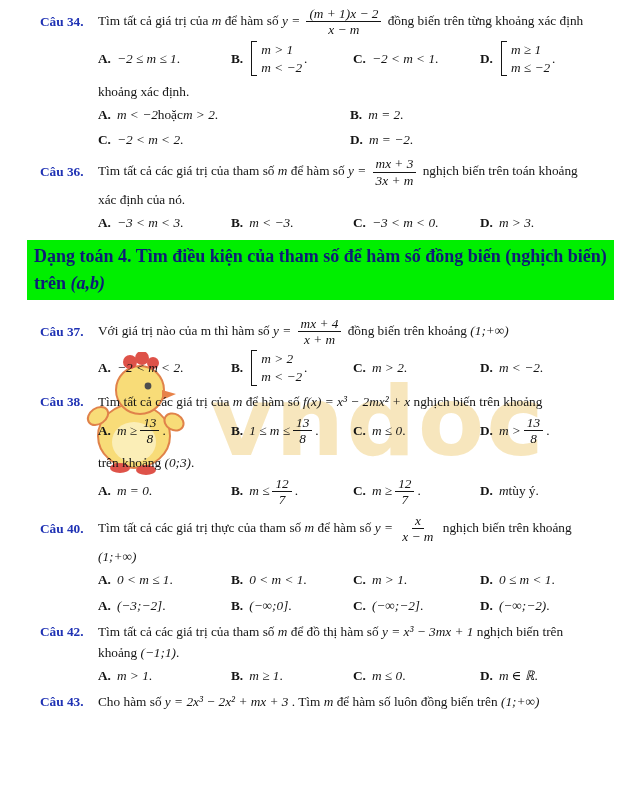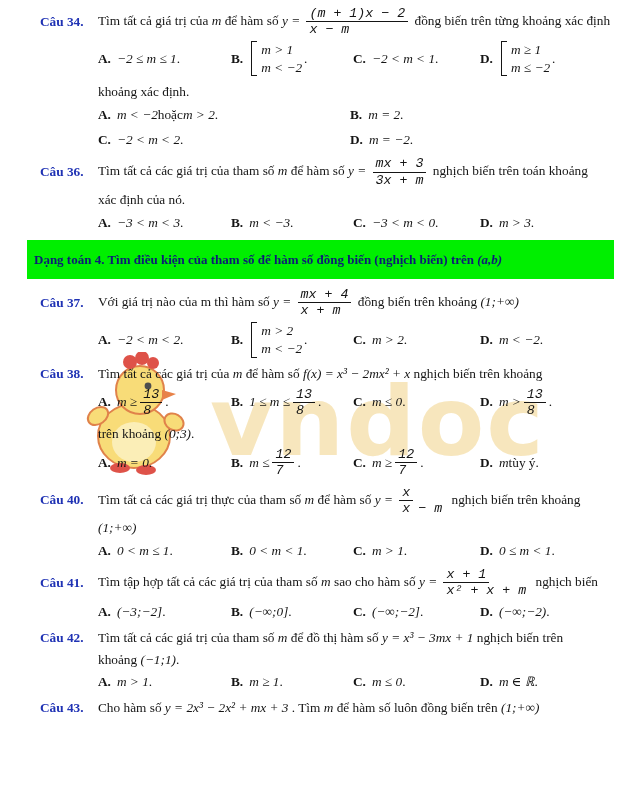--- a/index.html
+++ b/index.html
@@ -30,37 +30,37 @@
   .cont { padding-left:58px; margin-top:2px; }
   .answers { display:grid; padding-left:58px; margin-top:3px; column-gap:4px; }
   .cols4 { grid-template-columns:129px 118px 123px auto; }
   .cols2 { grid-template-columns:248px auto; row-gap:5px; }
   .ans { display:flex; align-items:center; white-space:nowrap; }
   .akey { font-weight:bold; margin-right:6px; }
   .m { font-style:italic; }
   .txt { font-style:normal; }
   
   .frac {
-    display:inline-flex; flex-direction:column; align-items:flex-start;
-    vertical-align:middle; margin:0 3px; line-height:1.15; font-style:italic;font-family:Liberation Mono, monospace;
+    display:inline-flex; flex-direction:column; align-items:center;
+    vertical-align:middle; margin:0 3px; line-height:1.15; font-style:italic;
   }
   .fn { border-bottom:1px solid #151515; padding:0 3px; }
   .fd { padding:0 3px; }
   
   .cases { display:inline-flex; align-items:stretch; vertical-align:middle; margin:0 2px; }
   .cbr {
     width:5px; margin-right:4px;
     border-left:1.5px solid #151515; border-top:1.5px solid #151515;
     border-bottom:1.5px solid #151515;
   }
   .clines { display:flex; flex-direction:column; font-style:italic; line-height:1.35; }
   
   .section-header {
     background:#00ef00; color:#0d1b77; font-weight:bold;
-    font-size:13px; padding:10px 7px; margin:7px 10px 8px -13px;
+    font-size:18px; padding:3px 7px; margin:7px 10px 16px -13px;
   }
 </style>
 </head>
 <body>
 
 <div class="page">
 
   <div class="watermark">
     <svg class="wm-mascot" width="128" height="124" viewBox="0 0 128 124">
       <ellipse cx="56" cy="84" rx="36" ry="32" fill="#f7d457" stroke="#d9641e" stroke-width="2"></ellipse>
@@ -319,27 +319,20 @@
             <span class="txt">.</span>
           </div>
           <div class="ans">
             <span class="akey">D.</span>
             <span class="m">0 ≤ m &lt; 1</span>
             <span class="txt">.</span>
           </div>
         </div>
       </div>
       <div class="q">
-        <div class="qrow">
-          <span class="qlabel">Câu 41.</span>
-          <span class="qbody"><span class="txt">Tìm tập hợp tất cả các giá trị của tham số </span><span class="m">m</span><span class="txt"> sao cho hàm số </span><span class="m">y = </span><span class="frac">
-              <span class="fn">x + 1</span>
-              <span class="fd">x² + x + m</span>
-            </span><span class="txt"> nghịch biến</span></span>
-        </div>
         <div class="answers cols4">
           <div class="ans">
             <span class="akey">A.</span>
             <span class="m">(−3;−2]</span>
             <span class="txt">.</span>
           </div>
           <div class="ans">
             <span class="akey">B.</span>
             <span class="m">(−∞;0]</span>
             <span class="txt">.</span>

